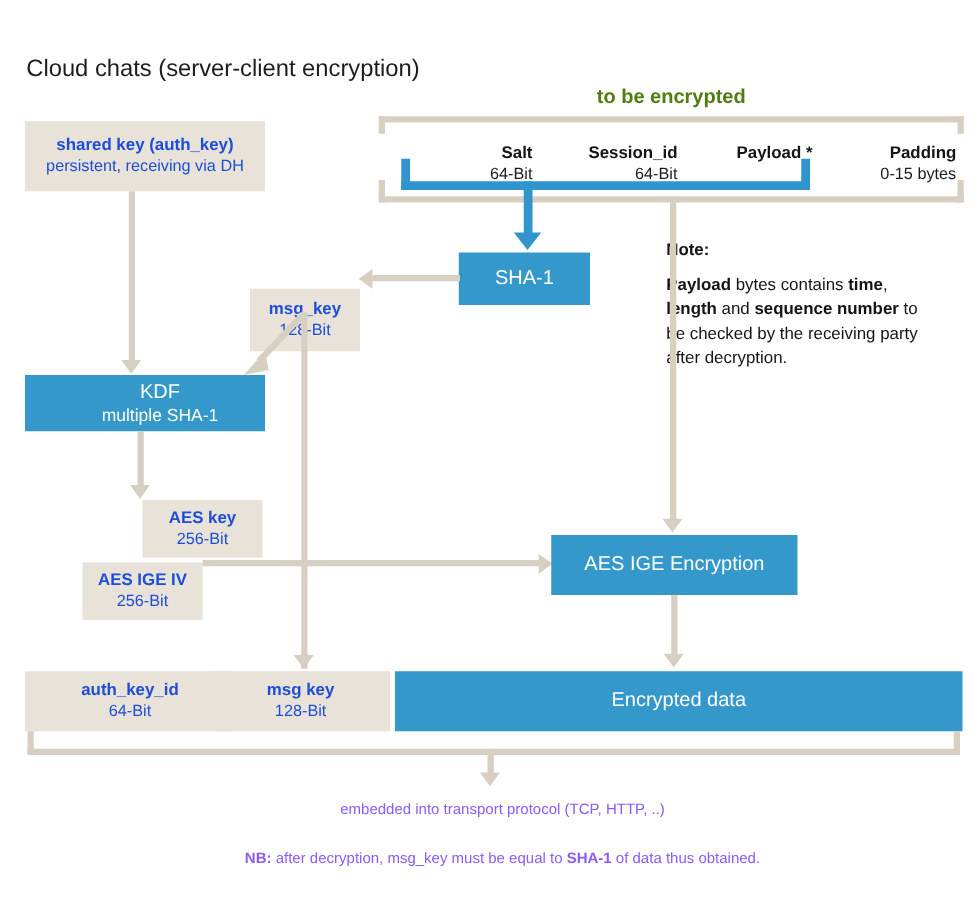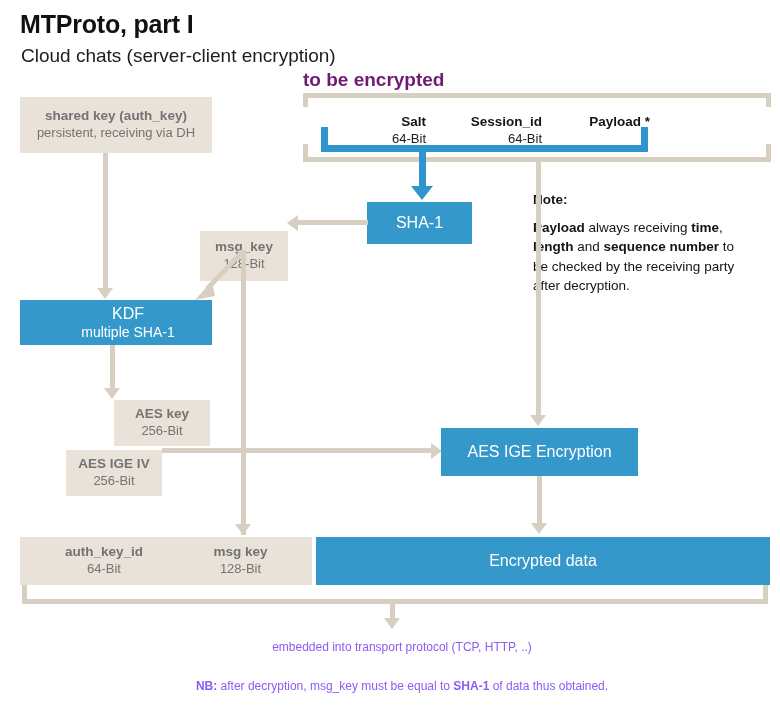--- a/index.html
+++ b/index.html
@@ -39,40 +39,40 @@
   
   .box {
     box-sizing: border-box;
     display: flex;
     flex-direction: column;
     align-items: center;
     justify-content: center;
     text-align: center;
     line-height: 1.25;
   }
-  .box-beige { background: #e8e2d8; color: #737373; }
+  .box-beige { background: #e8e2d8; color: #1d4ed8; }
   .box-blue  { background: #3498cb; color: #ffffff; }
   .box .l1 { font-weight: bold; font-size: 13.5px; }
   .box .l2 { font-weight: normal; font-size: 13px; }
   .box-blue .l1 { font-weight: normal; font-size: 16px; }
   .box-blue .l2 { font-weight: normal; font-size: 14px; }
 
   
   .field {
     text-align: right;
     line-height: 1.3;
   }
   .field .fname { font-weight: bold; font-size: 13.5px; color: #151515; }
   .field .fsize { font-weight: normal; font-size: 13px; color: #1c1c1c; }
 
   .bracket-label {
-    font-size: 19px;
+    font-size: 16px;
     font-weight: bold;
-    color: #701a75;
-    text-align: left;
+    color: #4d7c0f;
+    text-align: center;
   }
 
   
   .note {
     font-size: 13.5px;
     line-height: 1.45;
     color: #141414;
     width: 215px;
   }
   .note b { font-weight: bold; }
@@ -117,21 +117,20 @@
     border-right: 11px solid transparent;
     border-top: 14px solid #2f95cc;
   }
   .diag-svg { overflow: visible; }
 </style>
 </head>
 <body>
 
 <div id="canvas">
 
-  <div class="abs title">MTProto, part I</div>
   <div class="abs subtitle">Cloud chats (server-client encryption)</div>
 
   <div class="abs box box-beige" style="left:20px; top:97px; width:192px; height:56px;">
     <div class="l1">shared key (auth_key)</div>
     <div class="l2">persistent, receiving via DH</div>
   </div>
 
   <div class="abs vline" style="left:103px; top:153px; height:136px;"></div>
   <div class="abs arrow-down" style="left:97px; top:288px;"></div>
 
@@ -157,20 +156,24 @@
   <div class="abs field" style="left:430px; top:113px; width:112px;">
     <div class="fname">Session_id</div>
     <div class="fsize">64-Bit</div>
   </div>
 
   <div class="abs field" style="left:546px; top:113px; width:104px;">
     <div class="fname">Payload *</div>
     <div class="fsize"></div>
   </div>
 
+  <div class="abs field" style="left:655px; top:113px; width:110px;">
+    <div class="fname">Padding</div>
+    <div class="fsize">0-15 bytes</div>
+  </div>
 
   <div class="abs hline-blue" style="left:321px; top:145px; width:327px;"></div>
 
   <div class="abs vline-blue" style="left:321px; top:127px; height:25px;"></div>
 
   <div class="abs vline-blue" style="left:641px; top:127px; height:25px;"></div>
 
   <div class="abs vline-blue" style="left:419px; top:145px; height:44px;"></div>
   <div class="abs arrow-down-blue" style="left:411px; top:186px;"></div>
 
@@ -190,21 +193,21 @@
   <div class="abs arrow-down" style="left:235px; top:524px;"></div>
 
   <svg class="abs diag-svg" style="left:185px; top:245px;" width="70" height="60">
     <line x1="58" y1="6" x2="22" y2="44" stroke="#d6cfc2" stroke-width="5"></line>
     <polygon points="10,55 27,36 30,51" fill="#d6cfc2"></polygon>
   </svg>
 
   <div class="abs note" style="left:533px; top:190px;">
     <div style="font-weight:bold;">Note:</div>
     <div style="margin-top:8px;">
-      <b>Payload</b><span> always receiving </span><b>time</b><span>,</span>
+      <b>Payload</b><span> bytes contains </span><b>time</b><span>,</span>
       <b>length</b><span> and </span><b>sequence number</b>
       <span>to be checked by the receiving</span>
       <span>party after decryption.</span>
     </div>
   </div>
 
   <div class="abs vline" style="left:536px; top:160px; height:256px;"></div>
   <div class="abs arrow-down" style="left:530px; top:415px;"></div>
 
   <div class="abs box box-blue" style="left:20px; top:300px; width:192px; height:45px;padding-left:24px;">

